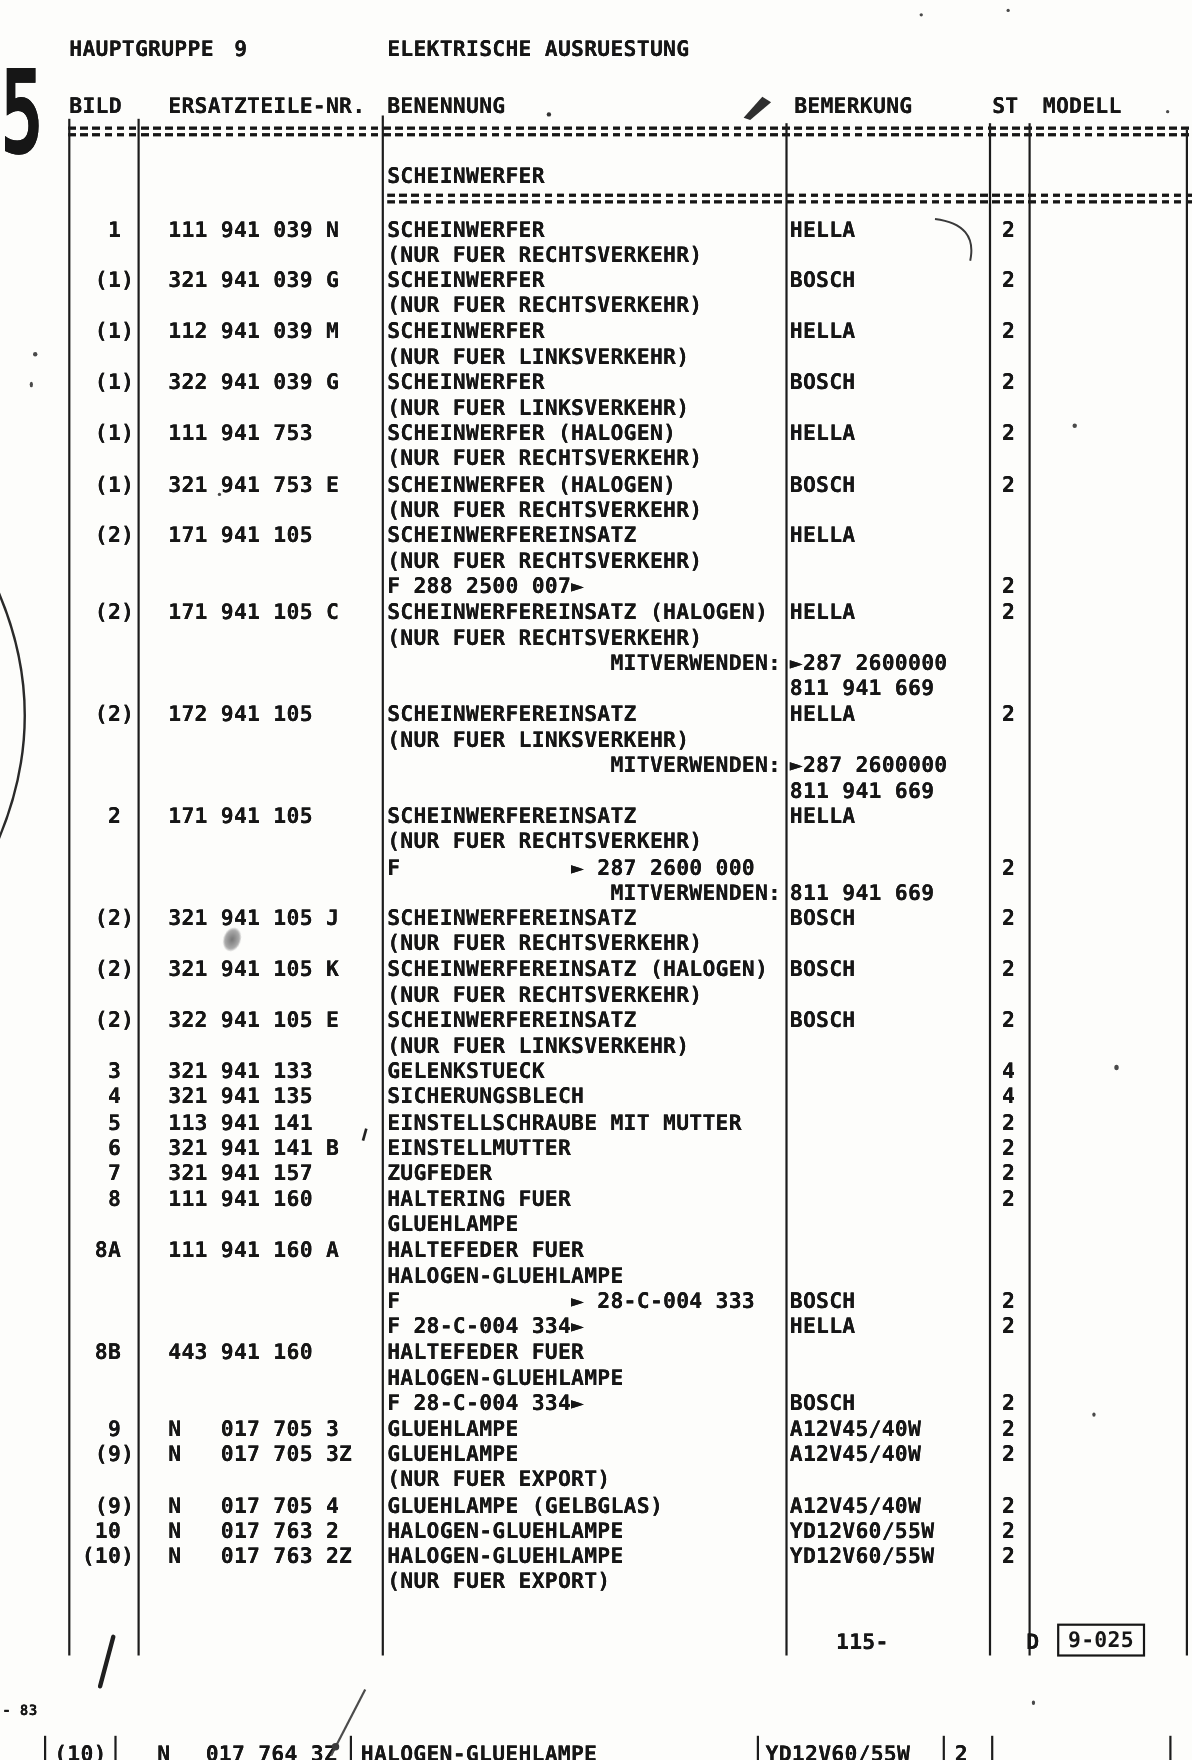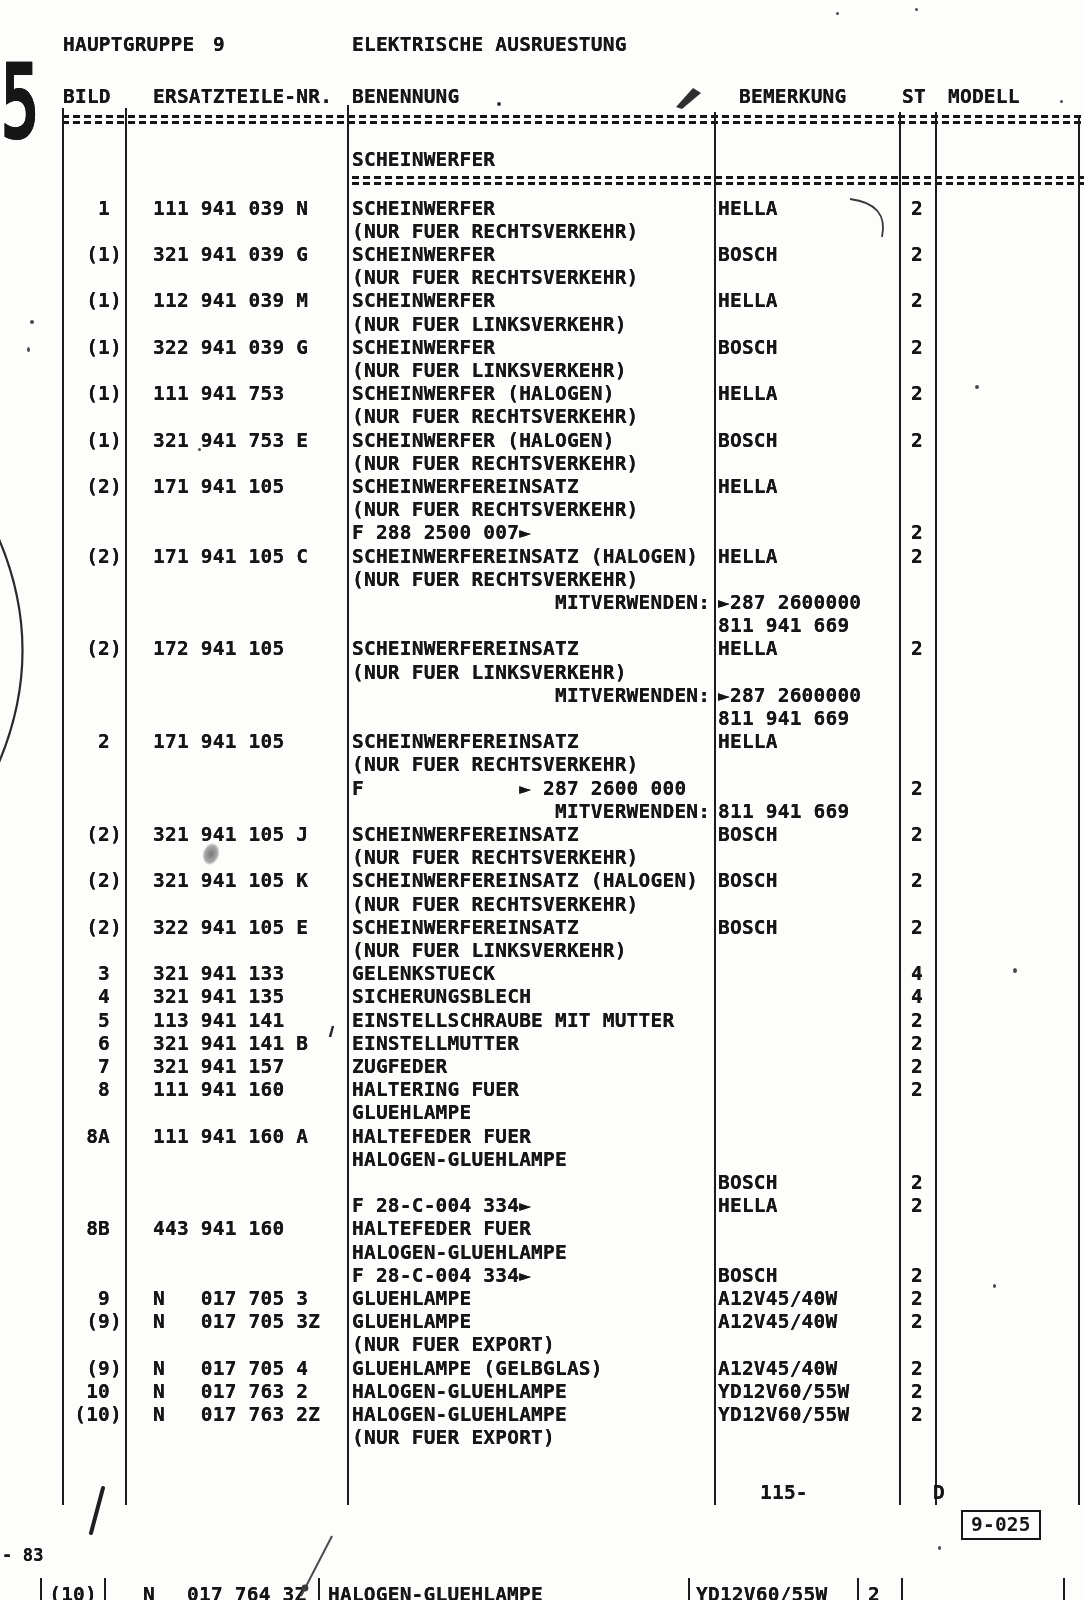--- a/index.html
+++ b/index.html
@@ -35,21 +35,21 @@
 
   <div class="txt bignum">5</div>
 
   <div class="txt" style="left:63px;top:33px;">HAUPTGRUPPE</div>
   <div class="txt" style="left:213px;top:33px;">9</div>
   <div class="txt" style="left:352px;top:33px;">ELEKTRISCHE AUSRUESTUNG</div>
 
   <div class="txt" style="left:63px;top:85px;">BILD</div>
   <div class="txt" style="left:153px;top:85px;">ERSATZTEILE-NR.</div>
   <div class="txt" style="left:352px;top:85px;">BENENNUNG</div>
-  <div class="txt" style="left:722px;top:85px;margin-left:17px;">BEMERKUNG</div>
+  <div class="txt" style="left:722px;top:85px;">BEMERKUNG</div>
   <div class="txt" style="left:902px;top:85px;">ST</div>
   <div class="txt" style="left:948px;top:85px;">MODELL</div>
 
   <div class="dsep" style="left:62px;top:115px;width:1022px;"></div>
   <div class="dsep" style="left:62px;top:121px;width:1022px;"></div>
 
   <div class="txt" style="left:352px;top:148px;">SCHEINWERFER</div>
   <div class="dsep" style="left:352px;top:176px;width:732px;"></div>
   <div class="dsep" style="left:352px;top:182px;width:732px;"></div>
 
@@ -257,20 +257,21 @@
       </div>
       <div class="row" style="top: 1124.5px;">
         <span class="cell c-bild">8A </span>
         <span class="cell c-nr">111 941 160 A</span>
         <span class="cell c-ben">HALTEFEDER FUER</span>
       </div>
       <div class="row" style="top: 1147.7px;">
         <span class="cell c-ben">HALOGEN-GLUEHLAMPE</span>
       </div>
       <div class="row" style="top: 1170.9px;">
+        <span class="cell c-ben">F             ► 28-C-004 333</span>
         <span class="cell c-bem">BOSCH</span>
         <span class="cell c-st">2</span>
       </div>
       <div class="row" style="top: 1194.1px;">
         <span class="cell c-ben">F 28-C-004 334►</span>
         <span class="cell c-bem">HELLA</span>
         <span class="cell c-st">2</span>
       </div>
       <div class="row" style="top: 1217.3px;">
         <span class="cell c-bild">8B </span>
@@ -323,24 +324,24 @@
         <span class="cell c-bem">YD12V60/55W</span>
         <span class="cell c-st">2</span>
       </div>
       <div class="row" style="top: 1426.1px;">
         <span class="cell c-ben">(NUR FUER EXPORT)</span>
       </div>
     </div>
 
   <div class="txt" style="left:760px;top:1481px;">115-</div>
   <div class="txt" style="left:933px;top:1481px;">D</div>
-  <div class="codebox" style="left:961px;top:1476px;margin-top:34px;">
+  <div class="codebox" style="left:961px;top:1476px;">
     <span>9-025</span>
   </div>
-  <div class="txt" style="left:2px;top:1544px;font-size:17px;">- 83</div>
+  <div class="txt" style="left:2px;top:1544px;font-size:13px;">- 83</div>
 
   <div class="fragment">
     <span class="cell" style="left:30px;top:1583px;width:67px;text-align:right;">(10)</span>
     <span class="cell" style="left:143px;top:1583px;">N</span>
     <span class="cell" style="left:187px;top:1583px;">017 764 3Z</span>
     <span class="cell" style="left:328px;top:1583px;">HALOGEN-GLUEHLAMPE</span>
     <span class="cell" style="left:696px;top:1583px;">YD12V60/55W</span>
     <span class="cell" style="left:868px;top:1583px;">2</span>
     <div class="vline" style="left:40px;top:1578px;height:22px;"></div>
     <div class="vline" style="left:104px;top:1578px;height:22px;"></div>

